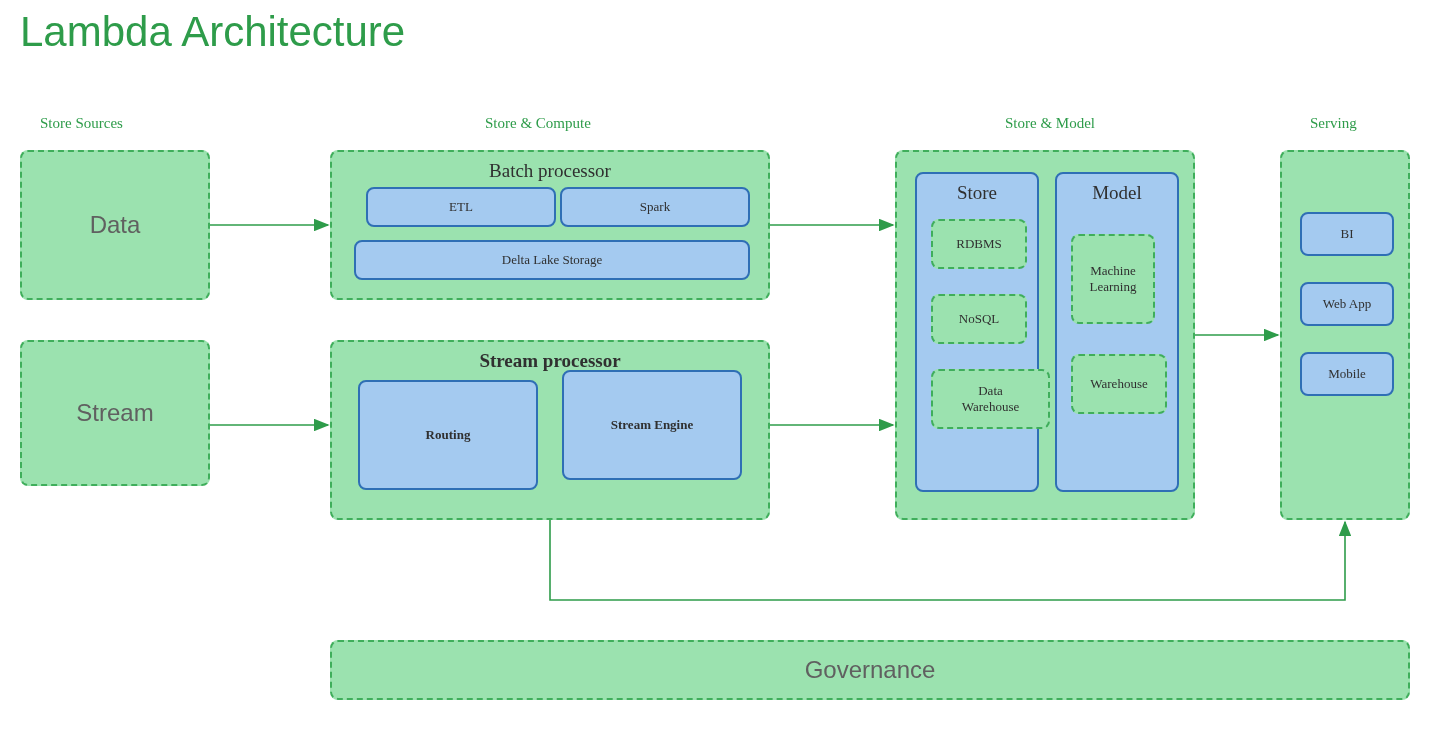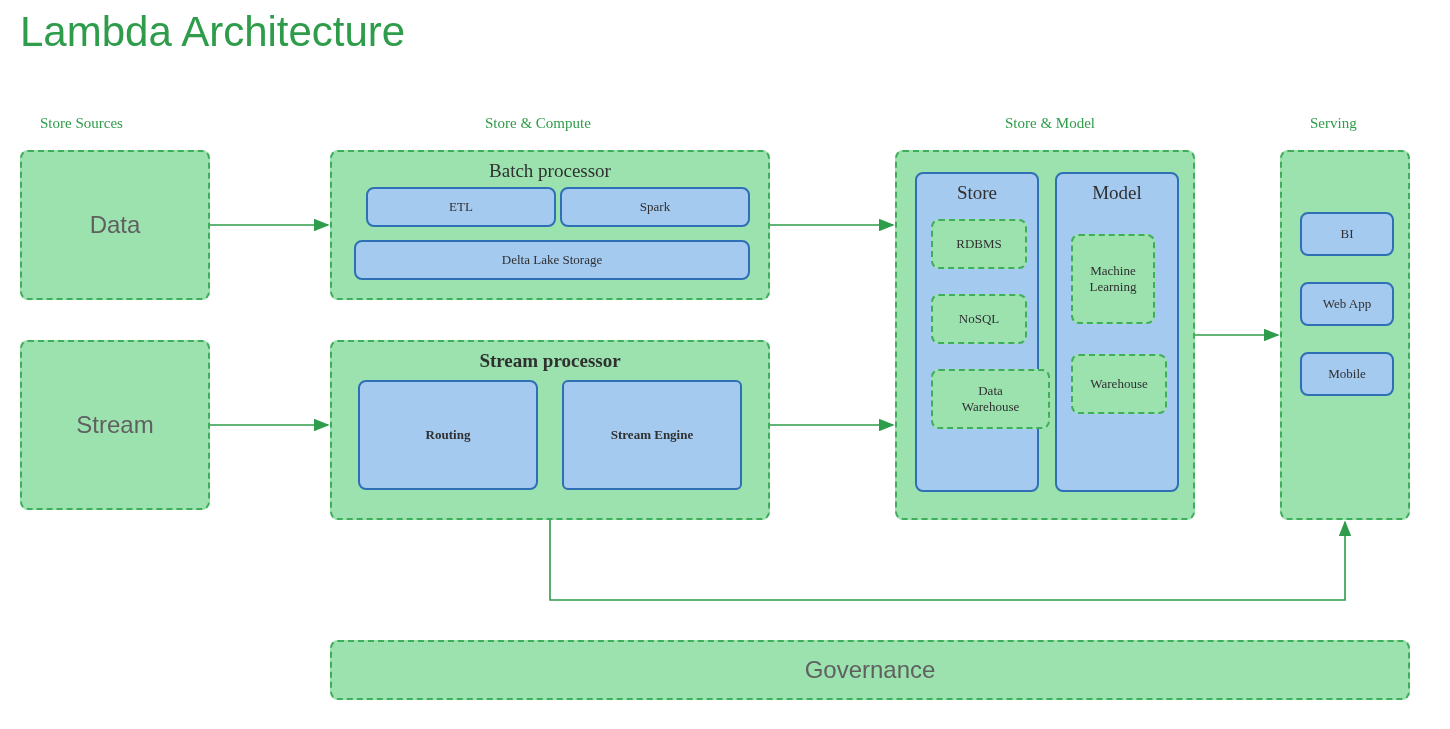--- a/index.html
+++ b/index.html
@@ -72,21 +72,21 @@
 
 <div class="col-head" style="left:40px;top:115px;">Store Sources</div>
 <div class="col-head" style="left:485px;top:115px;">Store &amp; Compute</div>
 <div class="col-head" style="left:1005px;top:115px;">Store &amp; Model</div>
 <div class="col-head" style="left:1310px;top:115px;">Serving</div>
 
 <div class="box green-box" style="left:20px;top:150px;width:190px;height:150px;">
   <span class="big-gray">Data</span>
 </div>
 
-<div class="box green-box" style="left:20px;top:340px;width:190px;height:170px;">
+<div class="box green-box" style="left:20px;top:340px;width:190px;height:146px;">
   <span class="big-gray">Stream</span>
 </div>
 
 <div class="box green-box" style="left:330px;top:150px;width:440px;height:150px;display:block;">
   <div class="inner-title" style="position:absolute;top:8px;left:0;right:0;text-align:center;">Batch processor</div>
   <div class="box blue-box" style="left:22px;top:35px;width:190px;height:40px;margin-left:12px;">
     <span class="tech">ETL</span>
   </div>
   <div class="box blue-box" style="left:228px;top:35px;width:190px;height:40px;">
     <span class="tech">Spark</span>
@@ -94,21 +94,21 @@
   <div class="box blue-box" style="left:22px;top:88px;width:396px;height:40px;">
     <span class="tech">Delta Lake Storage</span>
   </div>
 </div>
 
 <div class="box green-box" style="left:330px;top:340px;width:440px;height:180px;display:block;font-weight:bold;">
   <div class="inner-title" style="position:absolute;top:8px;left:0;right:0;text-align:center;">Stream processor</div>
   <div class="box blue-box" style="left:26px;top:38px;width:180px;height:110px;">
     <span class="tech">Routing</span>
   </div>
-  <div class="box blue-box" style="left:230px;top:38px;width:180px;height:110px;border-radius:6px;">
+  <div class="box blue-box" style="left:230px;top:28px;width:180px;height:110px;">
     <span class="tech">Stream Engine</span>
   </div>
 </div>
 
 <div class="box green-box" style="left:895px;top:150px;width:300px;height:370px;display:block;">
 
   <div class="box blue-box" style="left:18px;top:20px;width:124px;height:320px;display:block;">
     <div class="inner-title" style="position:absolute;top:8px;left:0;right:0;text-align:center;">Store</div>
     <div class="box green-box" style="left:14px;top:45px;width:96px;height:50px;">
       <span class="tech">RDBMS</span>

